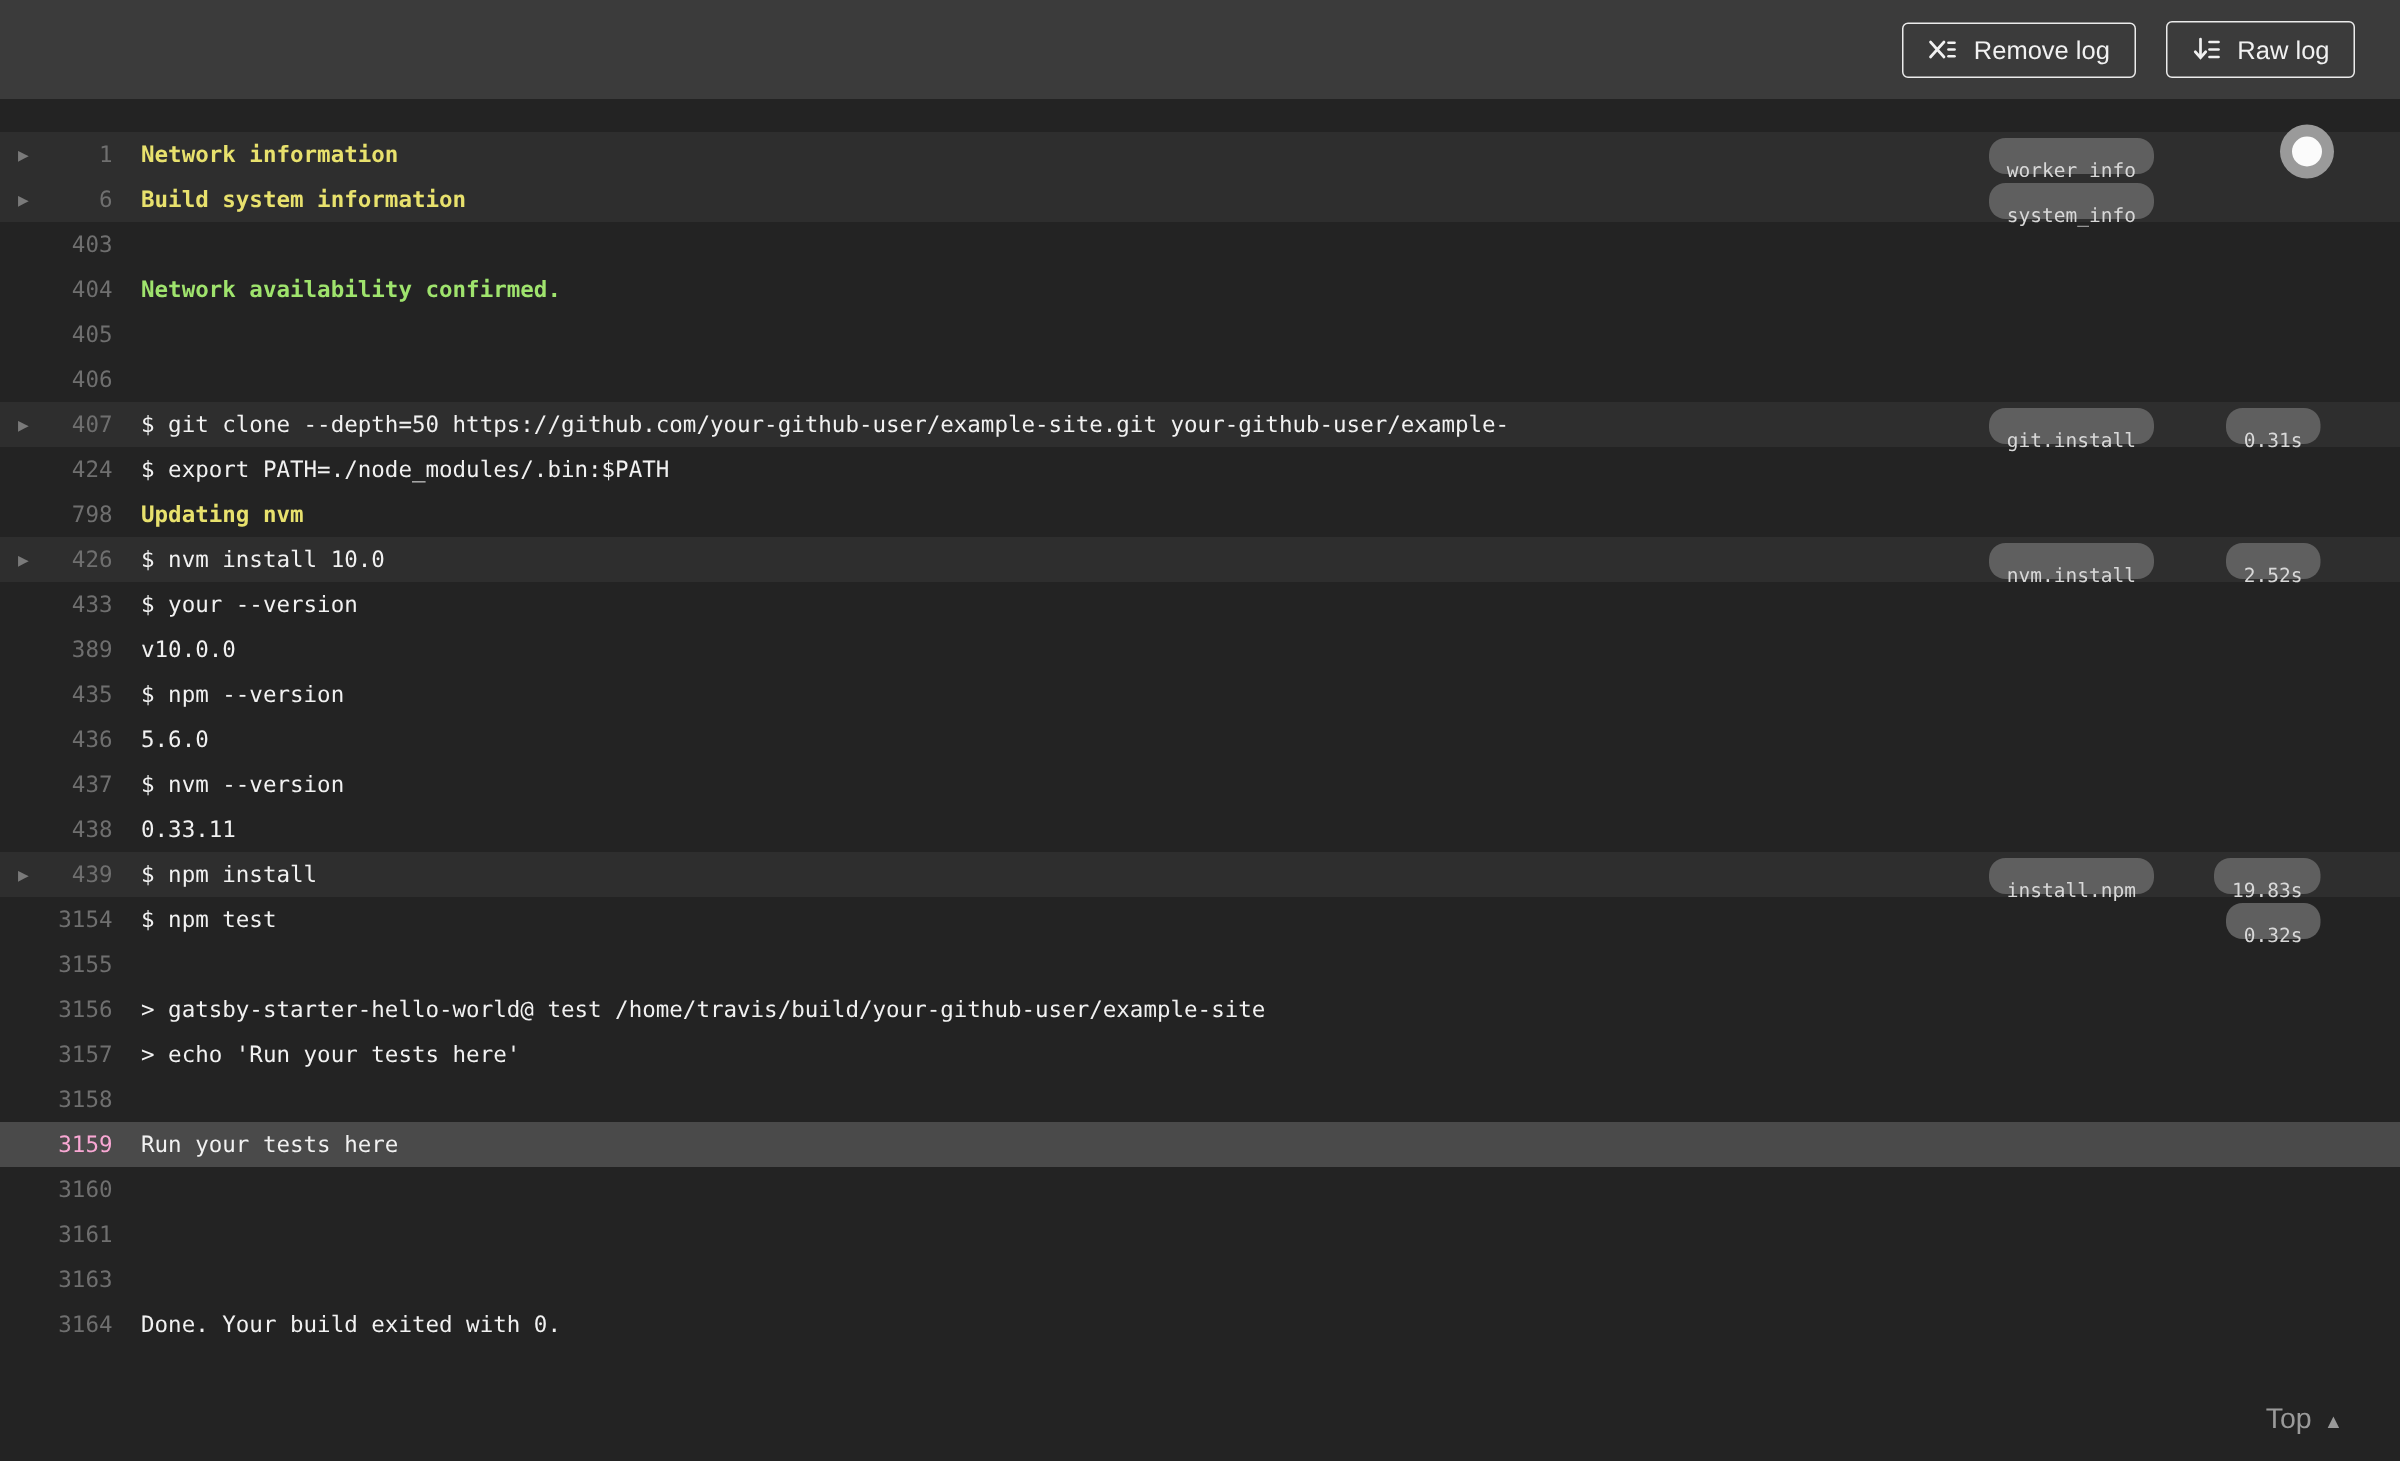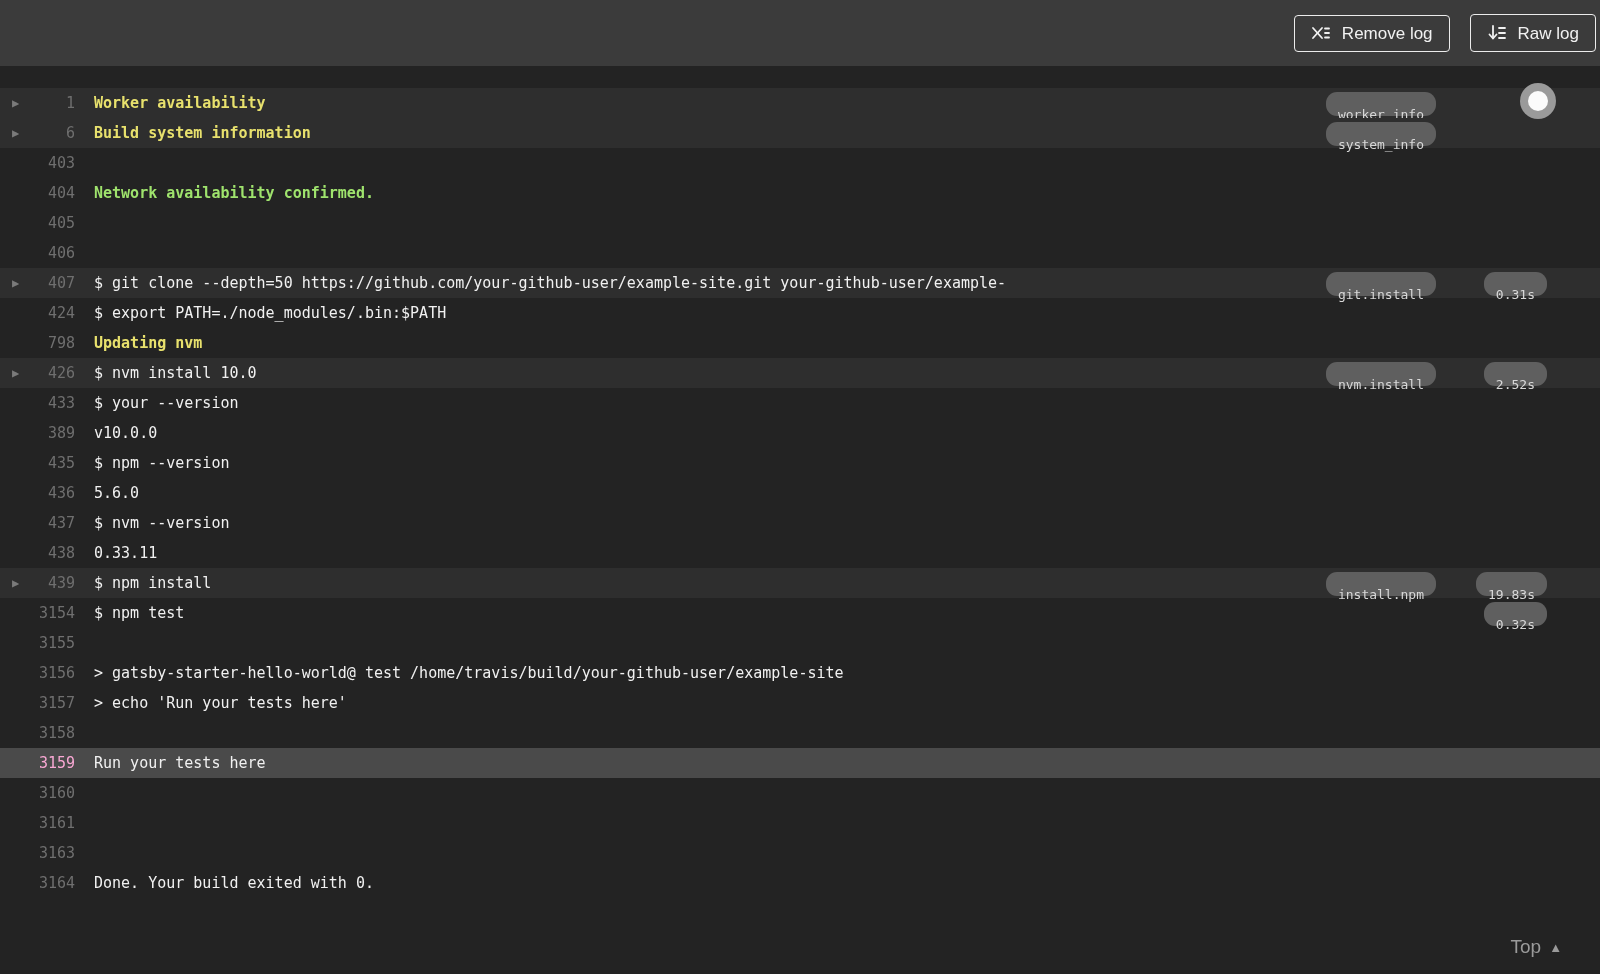--- a/index.html
+++ b/index.html
@@ -13,21 +13,21 @@
   }
 
   
   .header {
     height: 66px;
     background: var(--header-bg, #3b3b3b);
     display: flex;
     justify-content: flex-end;
     align-items: center;
     gap: 20px;
-    padding-right: 4px;
+    padding-right: 30px;
   }
   .hbtn {
     display: inline-flex;
     align-items: center;
     gap: 11px;
     background: transparent;
     border: 1px solid #ececec;
     border-radius: 4px;
     color: #f1f1f1;
     font-family: "Liberation Sans", sans-serif;
@@ -143,21 +143,21 @@
         <line x1="12" y1="9" x2="18" y2="9"></line>
         <line x1="12" y1="14" x2="18" y2="14"></line>
       </svg>
     </span>
     <span>Raw log</span>
   </button>
 </div>
 
 <div class="log">
   <div>
-      <div class="row fold-row"><span class="fold-icon">▶</span><span class="num">1</span><span class="text yellow">Worker availability</span><span class="tag">worker_info</span></div>
+      <div class="row fold-row"><span class="fold-icon">▶</span><span class="num">1</span><span class="text yellow">Network information</span><span class="tag">worker_info</span></div>
       <div class="row fold-row"><span class="fold-icon">▶</span><span class="num">6</span><span class="text yellow">Build system information</span><span class="tag">system_info</span></div>
       <div class="row"><span class="num">403</span><span class="text"></span></div>
       <div class="row"><span class="num">404</span><span class="text green">Network availability confirmed.</span></div>
       <div class="row"><span class="num">405</span><span class="text"></span></div>
       <div class="row"><span class="num">406</span><span class="text"></span></div>
       <div class="row fold-row"><span class="fold-icon">▶</span><span class="num">407</span><span class="text">$ git clone --depth=50 https://github.com/your-github-user/example-site.git your-github-user/example-</span><span class="tag">git.install</span><span class="dur">0.31s</span></div>
       <div class="row"><span class="num">424</span><span class="text">$ export PATH=./node_modules/.bin:$PATH</span></div>
       <div class="row"><span class="num">798</span><span class="text yellow">Updating nvm</span></div>
       <div class="row fold-row"><span class="fold-icon">▶</span><span class="num">426</span><span class="text">$ nvm install 10.0</span><span class="tag">nvm.install</span><span class="dur">2.52s</span></div>
       <div class="row"><span class="num">433</span><span class="text">$ your --version</span></div>

